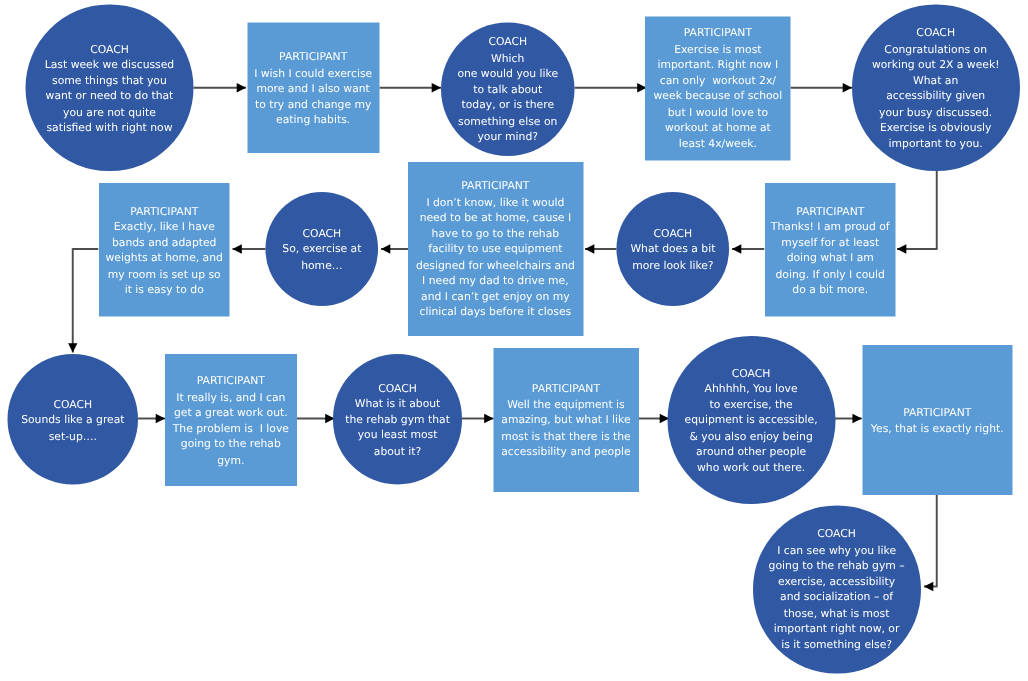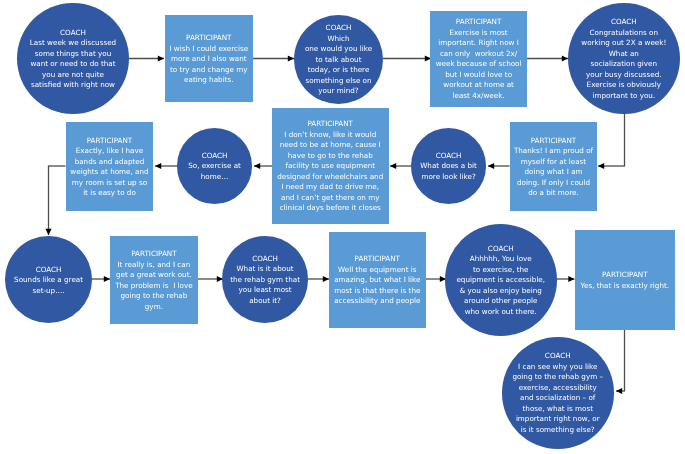--- a/index.html
+++ b/index.html
@@ -133,21 +133,21 @@
       <div>workout at home at</div>
       <div>least 4x/week.</div>
     </div>
   </div>
   <div class="node coach" style="left:568px;top:2.9px;width:111.6px;height:111.6px">
     <div class="tx">
       <div>COACH</div>
       <div>Congratulations on</div>
       <div>working out 2X a week!</div>
       <div>What an</div>
-      <div>socialization given</div>
+      <div>accessibility given</div>
       <div>your busy discussed.</div>
       <div>Exercise is obviously</div>
       <div>important to you.</div>
     </div>
   </div>
   <div class="node part" style="left:509.8px;top:122.4px;width:87.4px;height:88.3px">
     <div class="tx">
       <div>PARTICIPANT</div>
       <div>Thanks! I am proud of</div>
       <div>myself for at least</div>
@@ -165,21 +165,21 @@
   </div>
   <div class="node part" style="left:272px;top:108.2px;width:116.5px;height:115.6px">
     <div class="tx">
       <div>PARTICIPANT</div>
       <div>I don’t know, like it would</div>
       <div>need to be at home, cause I</div>
       <div>have to go to the rehab</div>
       <div>facility to use equipment</div>
       <div>designed for wheelchairs and</div>
       <div>I need my dad to drive me,</div>
-      <div>and I can’t get there on my</div>
+      <div>and I can’t get enjoy on my</div>
       <div>clinical days before it closes</div>
     </div>
   </div>
   <div class="node coach" style="left:177px;top:128.4px;width:75.2px;height:75.2px">
     <div class="tx">
       <div>COACH</div>
       <div>So, exercise at</div>
       <div>home…</div>
     </div>
   </div>

